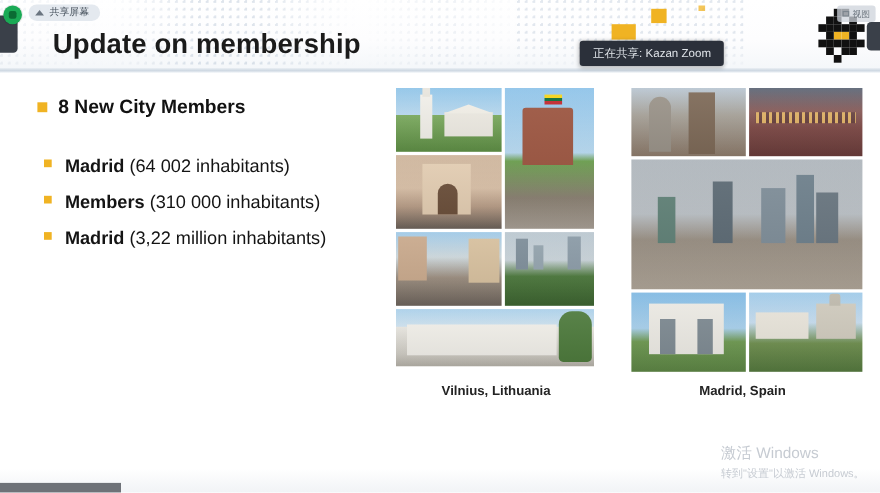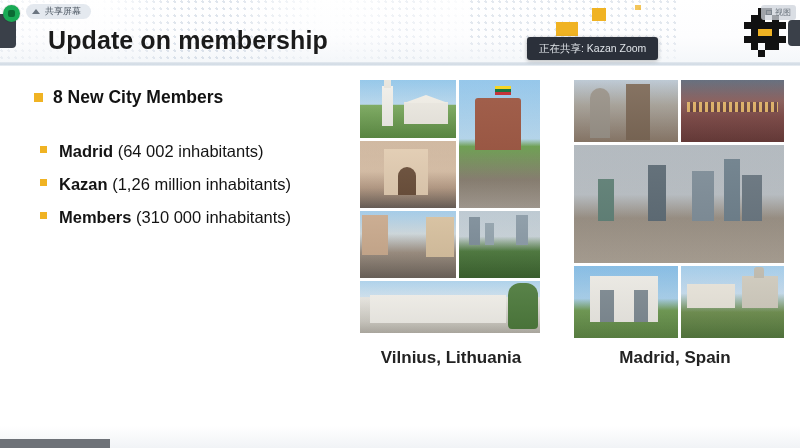--- a/index.html
+++ b/index.html
@@ -130,21 +130,21 @@
      background: linear-gradient(180deg,#7fb8e2 0%,#a8d0ec 45%,#6f9a52 62%,#5d8545 100%); }
   #m-alcala .gate { position:absolute; left:16px; top:10px; width:68px; height:46px; background:#eceae4; }
   #m-alcala .gate::before { content:""; position:absolute; left:10px; top:14px; width:14px; height:32px; background:#7e8a92;}
   #m-alcala .gate::after { content:""; position:absolute; right:10px; top:14px; width:14px; height:32px; background:#7e8a92;}
   #m-royal { grid-column:2; grid-row:3;
      background: linear-gradient(180deg,#9ec9e8 0%,#c6dcee 38%,#6f8f4f 64%,#55793f 100%); }
   #m-royal .pal { position:absolute; left:6px; top:18px; width:48px; height:24px; background:#e8e4da; }
   #m-royal .cath { position:absolute; right:6px; top:10px; width:36px; height:32px; background:#cfcabd; }
   #m-royal .cath::before{ content:""; position:absolute; left:12px; top:-9px; width:10px; height:11px; background:#bdb8ab; border-radius:3px 3px 0 0;}
 
-  .caption { position: absolute; font-size: 17px; font-weight: bold; color: #232323; }
+  .caption { position: absolute; font-size: 12px; font-weight: bold; color: #232323; }
   #caption-vilnius { left: 376px; top: 348px; width: 150px; text-align: center; }
   #caption-madrid  { left: 600px; top: 348px; width: 150px; text-align: center; }
 
   
   #luci-logo { position: absolute; right: 10px; top: 8px; display: flex; align-items: center; gap: 7px; }
   #luci-mark { position: relative; width: 46px; height: 46px; }
   #luci-mark i { position: absolute; width: 7px; height: 7px; background: #111; display:block; }
   #luci-mark i.gold { background: #f0b323; }
   #luci-word { display: flex; flex-direction: column; line-height: 1; }
   #luci-name { font-size: 26px; font-weight: bold; letter-spacing: 3px; color: #141414;
@@ -252,25 +252,25 @@
       <span id="heading-text">8 New City Members</span>
     </div>
 
     <div id="city-list">
       <div class="city-item">
         <span class="city-dot"></span>
         <span class="city-text"><b>Madrid</b><span> (64 002 inhabitants)</span></span>
       </div>
       <div class="city-item">
         <span class="city-dot"></span>
-        <span class="city-text"><b>Kazan</b><span> (1,26 million inhabitants)</span></span>
+        <span class="city-text"><b>Members</b><span> (310 000 inhabitants)</span></span>
       </div>
       <div class="city-item">
         <span class="city-dot"></span>
-        <span class="city-text"><b>Members</b><span> (310 000 inhabitants)</span></span>
+        <span class="city-text"><b>Madrid</b><span> (3,22 million inhabitants)</span></span>
       </div>
     </div>
 
     <div id="collage-vilnius" class="collage">
       <div id="v-cathedral" class="ph">
         <span class="tower"></span>
           <span class="basilica"></span>
       </div>
       <div id="v-gediminas" class="ph">
         <span class="flag"></span>
@@ -342,14 +342,18 @@
   </div>
 
   <div id="topright-btn">
     <span class="sq"></span>
     <span>视图</span>
   </div>
 
   <div id="bottom-fade"></div>
   <div id="bottom-strip"></div>
 
+  <div id="watermark">
+    <div id="wm-line1">激活 Windows</div>
+    <div id="wm-line2">转到"设置"以激活 Windows。</div>
+  </div>
 
 </div>
 
 </body></html>

